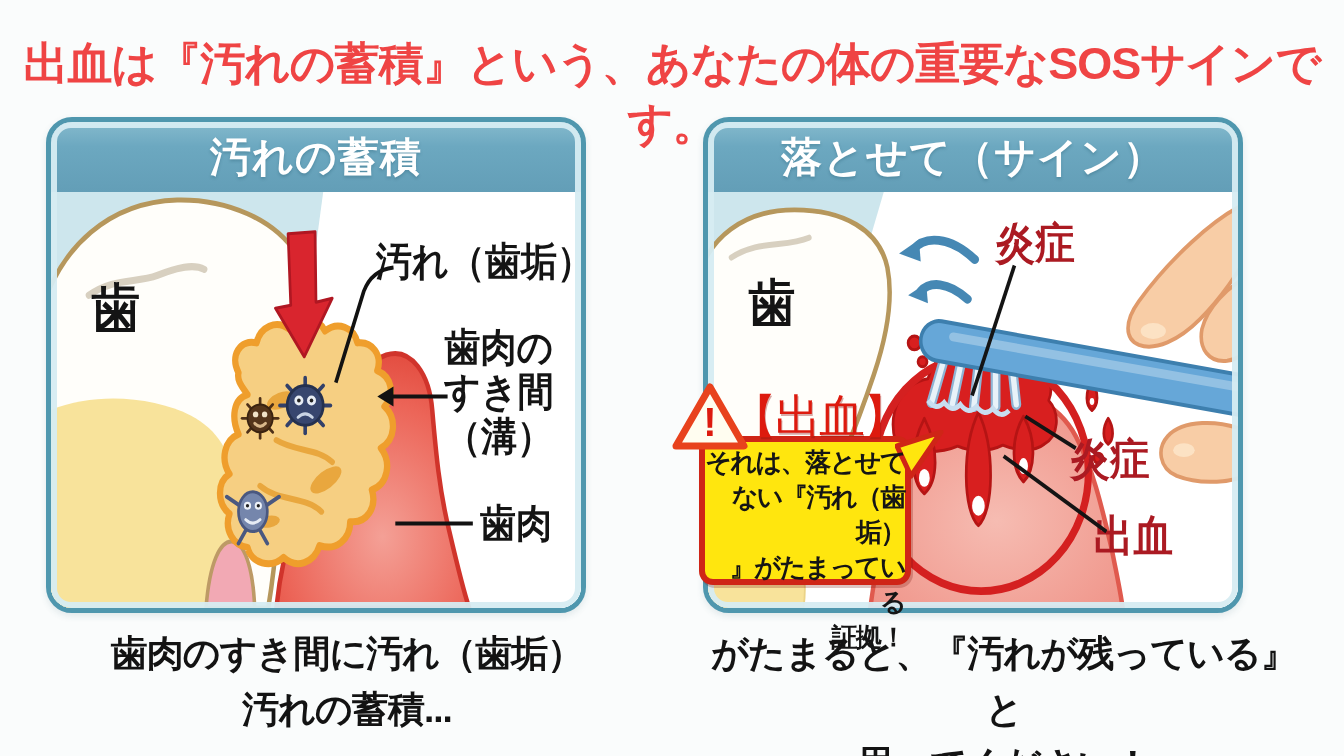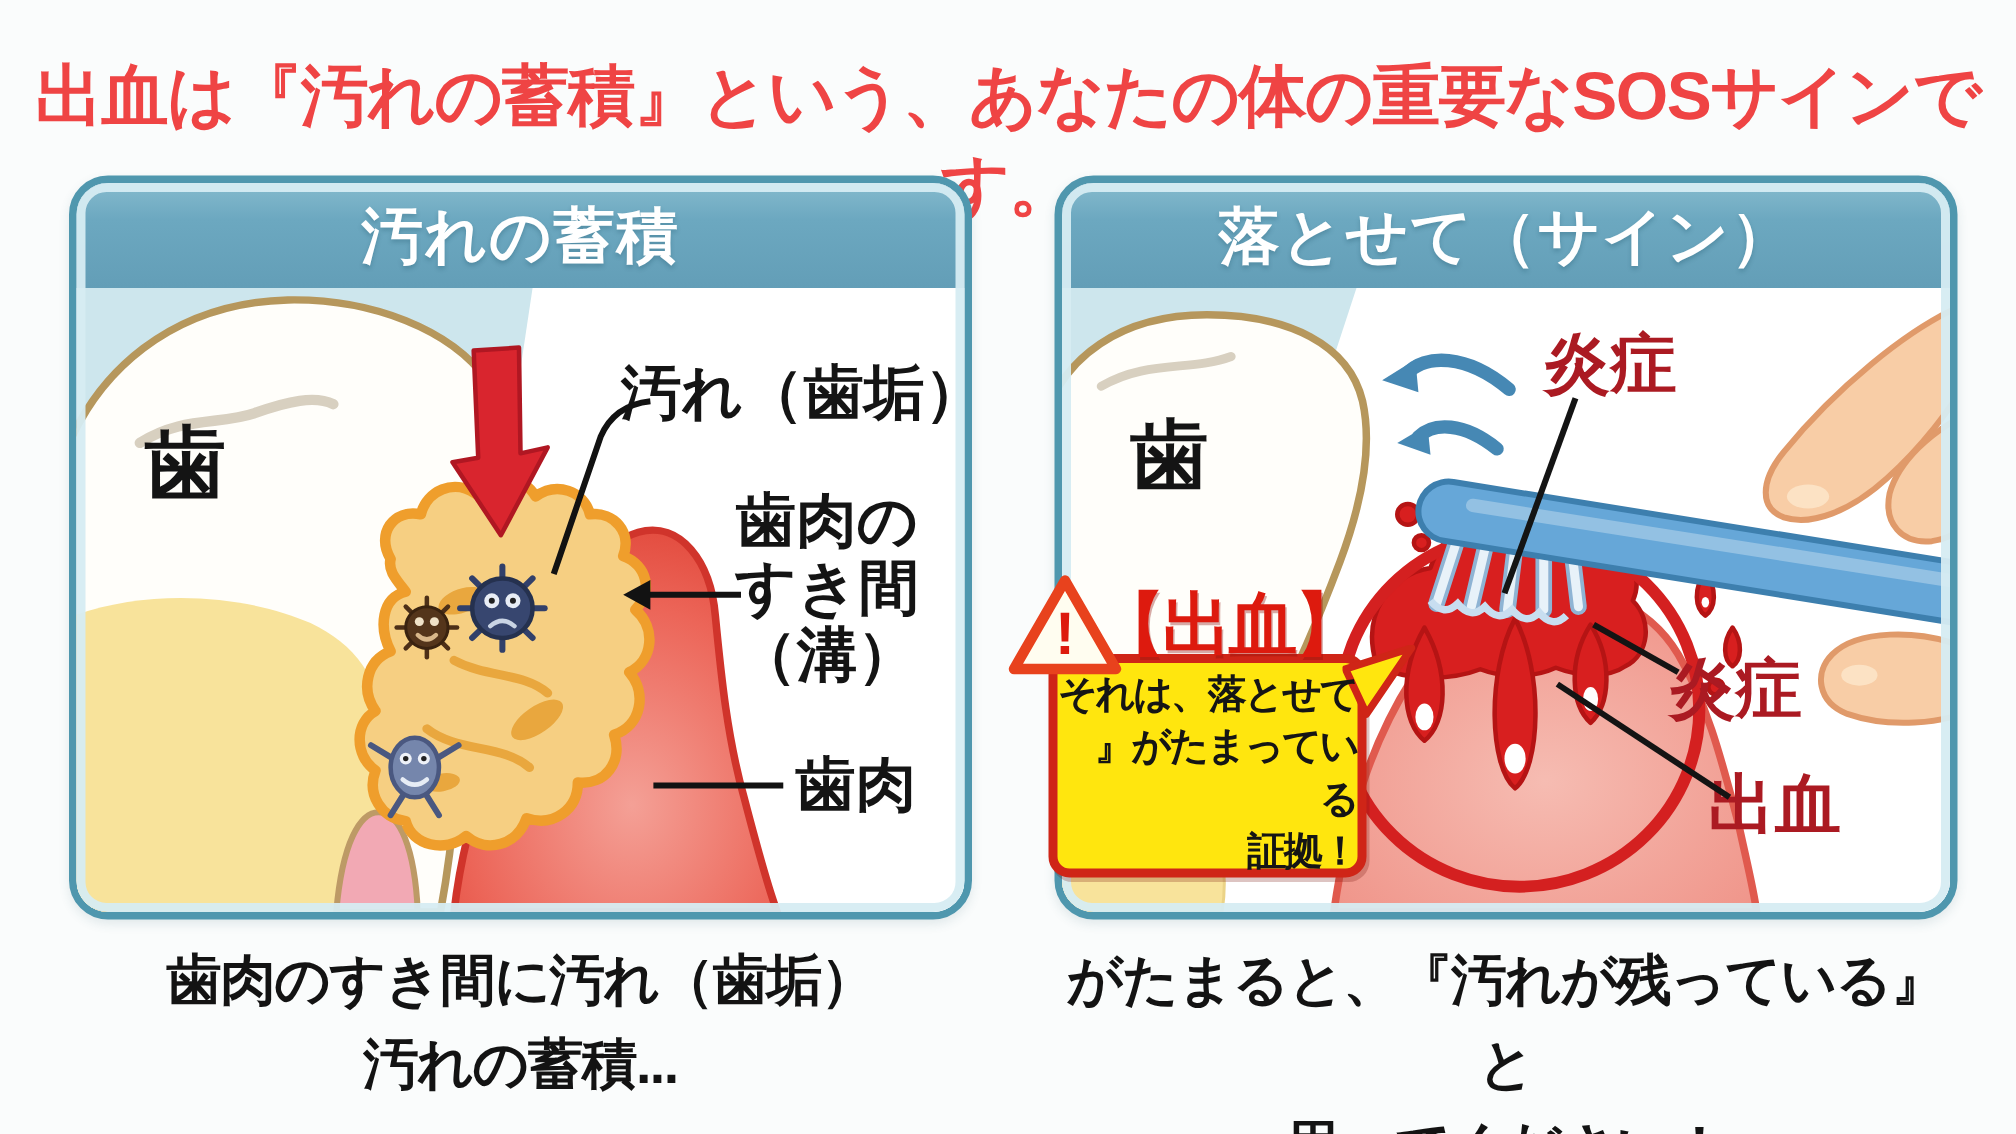--- a/index.html
+++ b/index.html
@@ -3,21 +3,21 @@
 <meta charset="utf-8">
 <style>
   html,body{margin:0;padding:0;}
   body{width:1344px;height:756px;background:#FAFCFC;overflow:hidden;
        font-family:"Liberation Sans","DejaVu Sans",sans-serif;}
   #stage{position:relative;width:1344px;height:756px;}
 
   .page-title{position:absolute;top:34px;left:0;width:1344px;text-align:center;
     font-size:45px;font-weight:900;color:#ef4444;letter-spacing:-1px;}
 
-  .panel{position:absolute;top:117px;width:602px;height:496px;box-sizing:border-box;
+  .panel{position:absolute;top:117px;width:540px;height:496px;box-sizing:border-box;
     border:5px solid #4F97AE;border-radius:26px;overflow:hidden;background:#fff;
     box-shadow:0 3px 7px rgba(40,90,110,.12);}
   .panel-left{left:46px;}
   .panel-right{left:703px;}
   .panel-inner-edge{position:absolute;inset:0;border:6px solid rgba(214,236,242,.95);
     border-radius:20px;pointer-events:none;z-index:6;}
   .panel-header{position:relative;height:70px;display:flex;align-items:center;justify-content:center;
     background:linear-gradient(180deg,#85BACD 0%,#6CA8C0 35%,#639EB7 100%);z-index:2;}
   .panel-header span{font-size:41px;font-weight:900;color:#FFFFFF;
     text-shadow:0 2px 3px rgba(20,70,90,.25);letter-spacing:1px;}
@@ -27,21 +27,21 @@
   .caption{position:absolute;top:626px;width:602px;text-align:center;
     font-size:37px;font-weight:900;color:#131313;line-height:1.5;letter-spacing:-1px;}
   .caption-left{left:46px;}
   .caption-right{left:703px;}
 
   
   .callout{position:absolute;left:699px;top:436px;width:212px;height:149px;box-sizing:border-box;
     background:#FFE60E;border:6px solid #CF2517;border-radius:14px;z-index:8;
     box-shadow:2px 3px 0 rgba(120,20,10,.25);}
   .callout-title{position:absolute;top:-56px;left:6px;right:-22px;text-align:center;
-    font-size:46px;font-weight:700;color:#DD1A0E;letter-spacing:-2px;
+    font-size:46px;font-weight:400;color:#DD1A0E;letter-spacing:-2px;
     text-shadow:1px 2px 0 rgba(140,15,8,.35);}
   .callout-body{position:absolute;inset:0;padding-top:3px;text-align:right;
     font-size:26px;font-weight:900;color:#151515;line-height:35px;letter-spacing:-1.5px;}
   .warning-tri{position:absolute;left:-34px;top:-62px;width:78px;height:74px;}
   .bubble-tail{position:absolute;right:-40px;top:-12px;width:50px;height:50px;}
 
   svg text.ink{font-family:"Liberation Sans","DejaVu Sans",sans-serif;font-weight:900;fill:#141414;}
   svg text.red{fill:#AB1A22;}
 </style>
 </head>
@@ -271,20 +271,21 @@
     <svg class="warning-tri" viewBox="0 0 78 74">
       <path d="M 39,7 L 73,66 L 5,66 Z" fill="#FFFDF0" stroke="#E8421D" stroke-width="7" stroke-linejoin="round"></path>
       <text x="39" y="56" text-anchor="middle" font-size="40" font-weight="900" fill="#DD1A0E" style="font-family:&quot;Liberation Sans&quot;,sans-serif;">!</text>
     </svg>
     <svg class="bubble-tail" viewBox="0 0 50 50">
       <path d="M 2,16 L 46,2 L 16,46 Z" fill="#FFE60E" stroke="#CF2517" stroke-width="5" stroke-linejoin="round"></path>
     </svg>
     <div class="callout-title">【出血】</div>
     <div class="callout-body">
       <div>それは、落とせて</div>
+      <div>ない『汚れ（歯垢）</div>
       <div>』がたまっている</div>
       <div>証拠！</div>
     </div>
   </div>
 
   <div class="caption caption-left">
     <div>歯肉のすき間に汚れ（歯垢）</div>
     <div>汚れの蓄積...</div>
   </div>
   <div class="caption caption-right">

